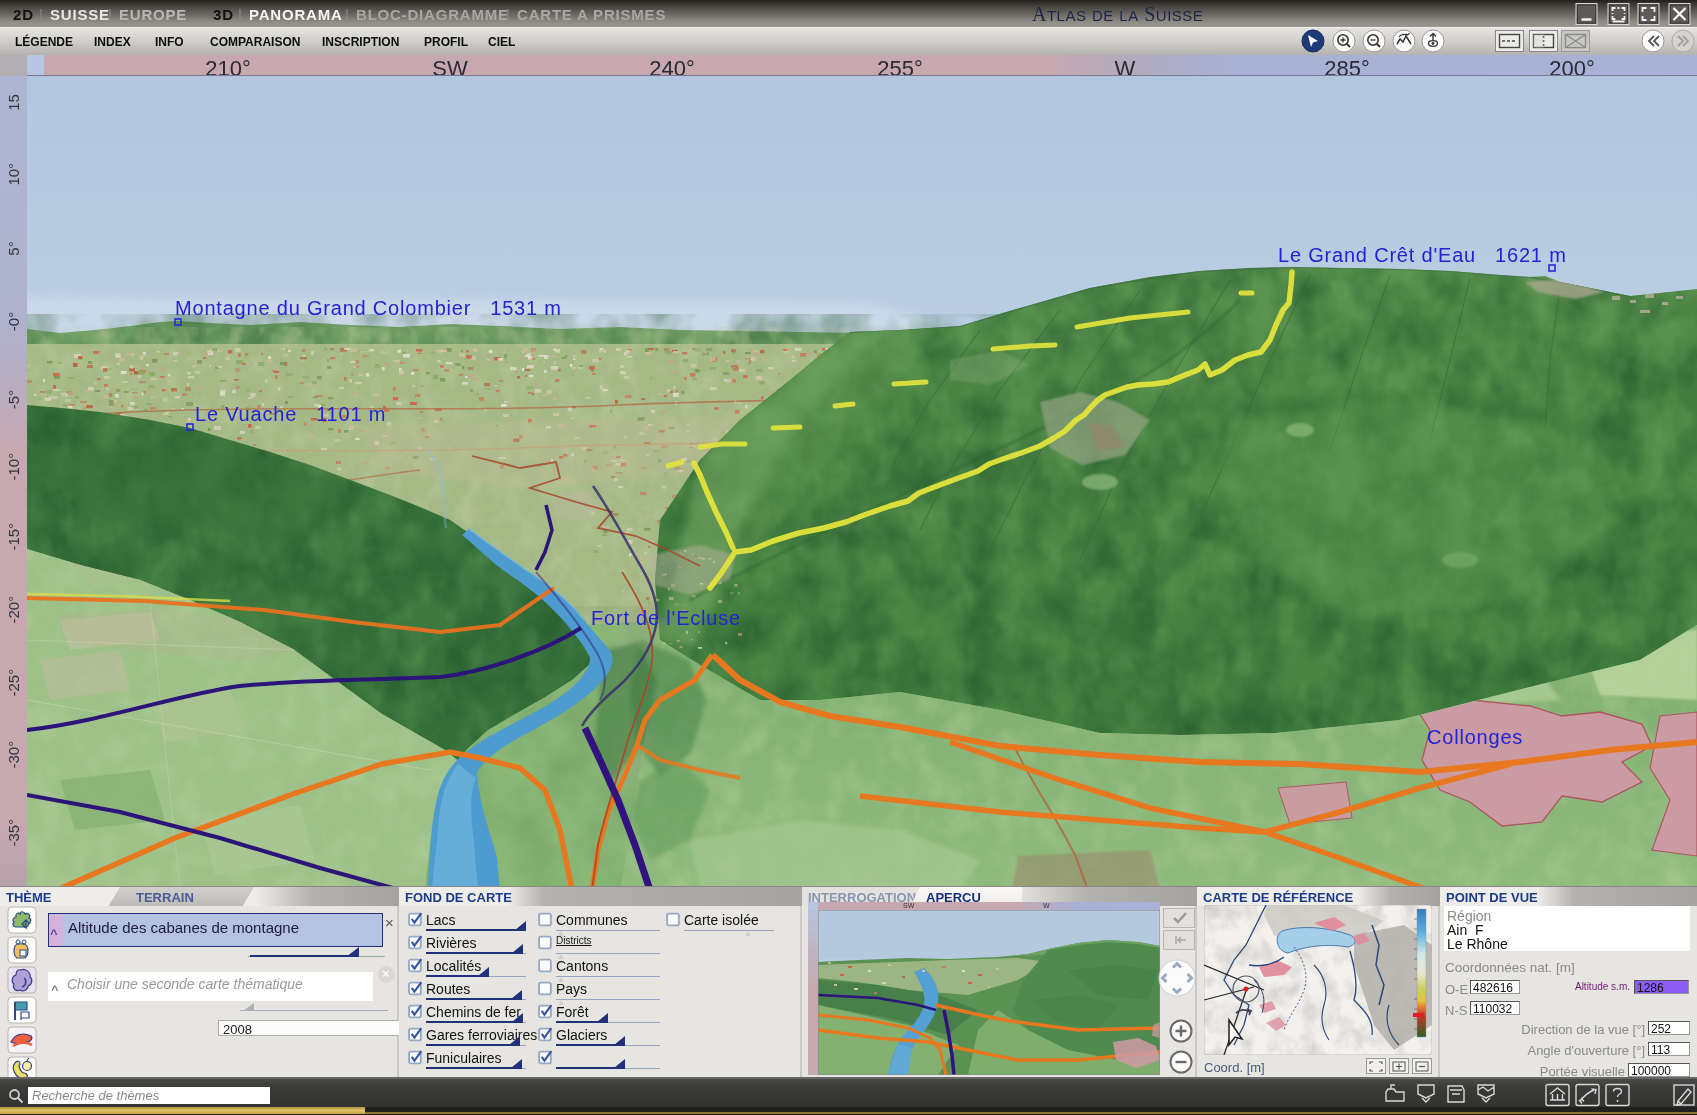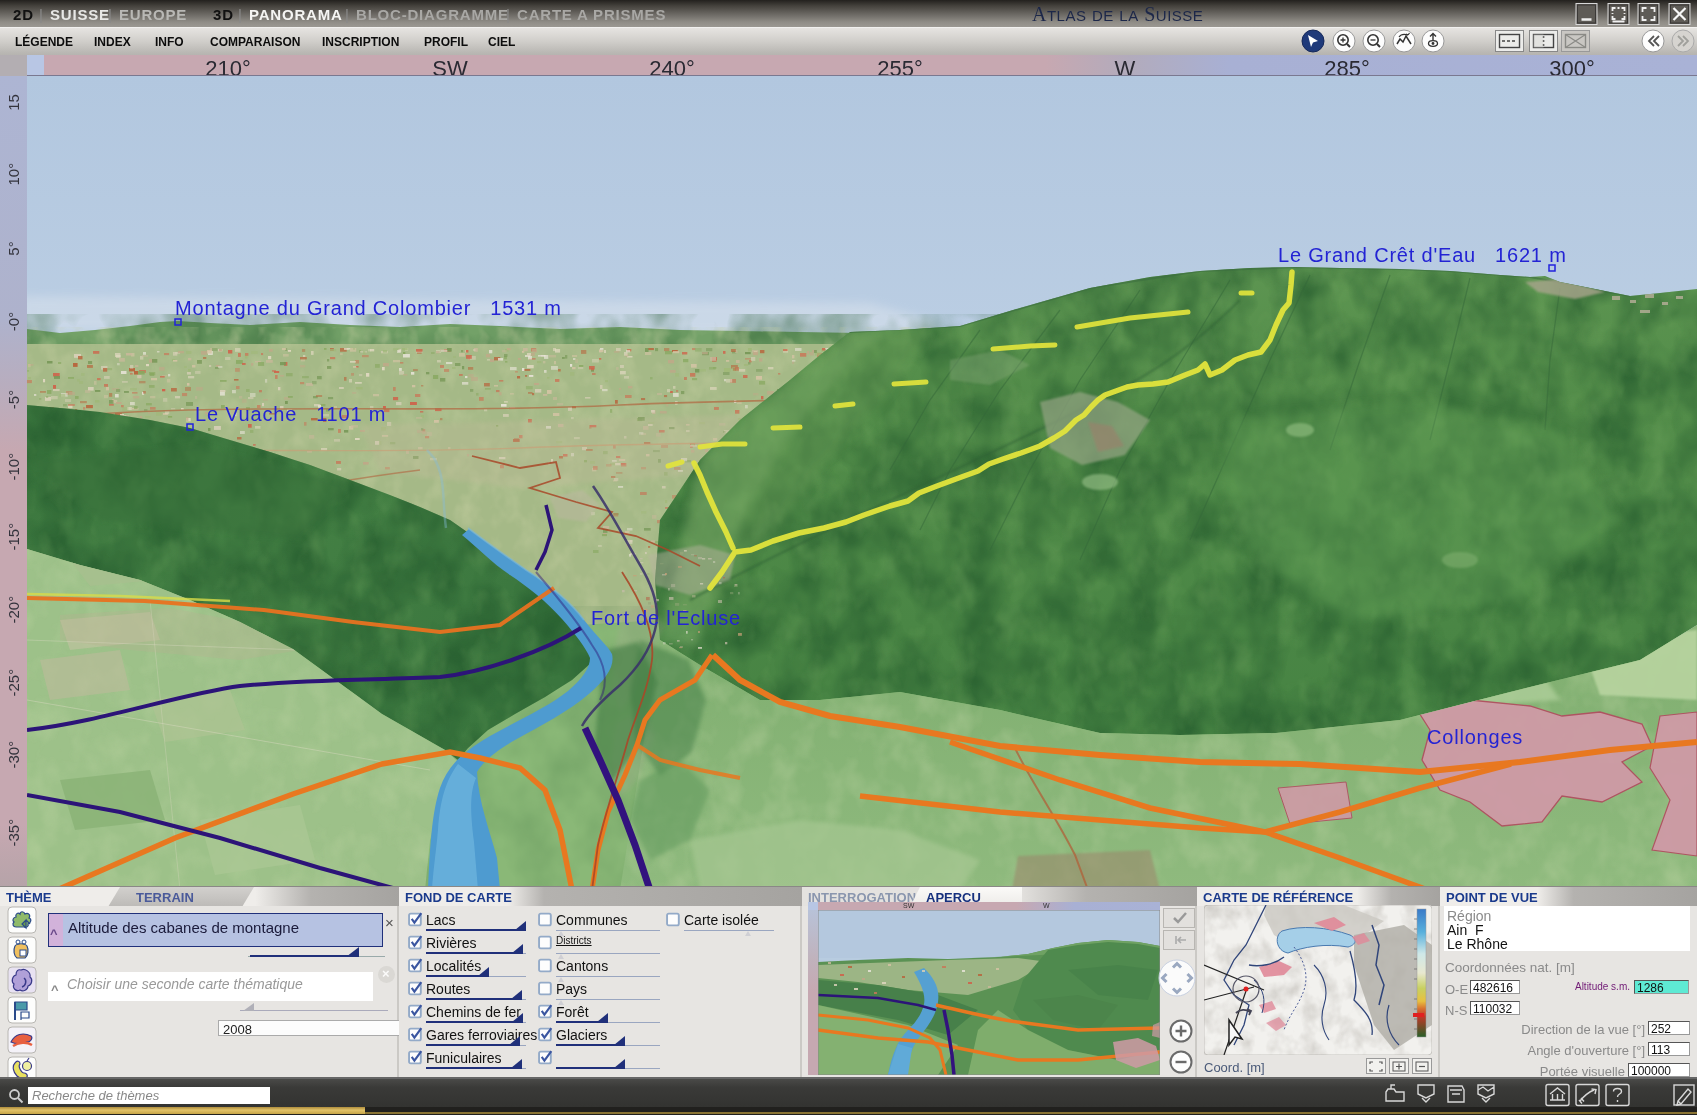--- a/index.html
+++ b/index.html
@@ -1559,21 +1559,21 @@
 
 <div style="position:absolute;left:0;top:55px;width:27px;height:21px;background:#b3aeb2;"></div>
 <div style="position:absolute;left:27px;top:55px;width:1670px;height:21px;background:linear-gradient(to right,#c7a8b1 0%,#c7a8b1 61%,#b2abbc 66%,#a8b0d4 72%,#a9b2d6 100%);font-size:22px;color:#2a2a33;">
 <div style="position:absolute;left:0;top:0;width:17px;height:21px;background:#b8c6e4;"></div>
 <span style="position:absolute;left:201px;top:1px;transform:translateX(-50%);">210°</span>
       <span style="position:absolute;left:423px;top:1px;transform:translateX(-50%);">SW</span>
       <span style="position:absolute;left:645px;top:1px;transform:translateX(-50%);">240°</span>
       <span style="position:absolute;left:873px;top:1px;transform:translateX(-50%);">255°</span>
       <span style="position:absolute;left:1098px;top:1px;transform:translateX(-50%);">W</span>
       <span style="position:absolute;left:1320px;top:1px;transform:translateX(-50%);">285°</span>
-      <span style="position:absolute;left:1545px;top:1px;transform:translateX(-50%);">300°</span>
+      <span style="position:absolute;left:1545px;top:1px;transform:translateX(-50%);">200°</span>
 <div style="position:absolute;left:0;bottom:0;width:100%;height:1px;background:#7a7890;"></div>
 </div>
 
 <div style="position:absolute;left:0;top:76px;width:27px;height:814px;background:linear-gradient(to bottom,#adb5d3 0%,#aeb2cc 30%,#b8adbe 38%,#c6a8b1 46%,#c6a8b1 92%,#b5a3a8 100%);font-size:15px;color:#33333c;overflow:hidden;">
 <span style="position:absolute;left:3px;top:8px;transform:rotate(-90deg) translateX(-50%);transform-origin:center;display:block;width:20px;text-align:center;">15</span>
       <span style="position:absolute;left:3px;top:81px;transform:rotate(-90deg) translateX(-50%);transform-origin:center;display:block;width:20px;text-align:center;">10°</span>
       <span style="position:absolute;left:3px;top:154px;transform:rotate(-90deg) translateX(-50%);transform-origin:center;display:block;width:20px;text-align:center;">5°</span>
       <span style="position:absolute;left:3px;top:227px;transform:rotate(-90deg) translateX(-50%);transform-origin:center;display:block;width:20px;text-align:center;">-0°</span>
       <span style="position:absolute;left:3px;top:305px;transform:rotate(-90deg) translateX(-50%);transform-origin:center;display:block;width:20px;text-align:center;">-5°</span>
       <span style="position:absolute;left:3px;top:376px;transform:rotate(-90deg) translateX(-50%);transform-origin:center;display:block;width:20px;text-align:center;">-10°</span>
@@ -1907,21 +1907,21 @@
 <div style="position:absolute;left:1444px;top:906px;width:246px;height:45px;background:#fff;"></div>
 <span style="position:absolute;left:1447px;top:908px;font-size:14px;color:#8a8a8a;">Région</span>
 <span style="position:absolute;left:1447px;top:922px;font-size:14px;color:#111;">Ain&nbsp;&nbsp;F</span>
 <span style="position:absolute;left:1447px;top:936px;font-size:14px;color:#111;">Le Rhône</span>
 <span style="position:absolute;left:1445px;top:960px;font-size:13.5px;color:#8a8a8a;">Coordonnées nat. [m]</span>
 <span style="position:absolute;left:1445px;top:982px;font-size:13px;color:#8a8a8a;">O-E</span>
 <div style="position:absolute;left:1470px;top:980px;width:50px;height:14px;background:#fff;border:1px solid #999;border-top-color:#555;border-left-color:#555;box-sizing:border-box;">
       <span style="position:absolute;left:2px;top:0px;font-size:12px;color:#111;white-space:nowrap;">482616</span>
     </div>
 <div style="position:absolute;left:1530px;top:981px;width:100px;text-align:right;font-size:10px;color:#701a75;">Altitude s.m.</div>
-<div style="position:absolute;left:1634px;top:980px;width:55px;height:14px;background:#5eead4;border:1px solid #999;border-top-color:#555;border-left-color:#555;box-sizing:border-box;">
+<div style="position:absolute;left:1634px;top:980px;width:55px;height:14px;background:#8b5cf6;border:1px solid #999;border-top-color:#555;border-left-color:#555;box-sizing:border-box;">
       <span style="position:absolute;left:2px;top:0px;font-size:12px;color:#111;white-space:nowrap;">1286</span>
     </div>
 <span style="position:absolute;left:1445px;top:1003px;font-size:13px;color:#8a8a8a;">N-S</span>
 <div style="position:absolute;left:1470px;top:1001px;width:50px;height:14px;background:#fff;border:1px solid #999;border-top-color:#555;border-left-color:#555;box-sizing:border-box;">
       <span style="position:absolute;left:2px;top:0px;font-size:12px;color:#111;white-space:nowrap;">110032</span>
     </div>
 <div style="position:absolute;left:1500px;top:1022px;width:145px;text-align:right;font-size:13px;color:#8a8a8a;">Direction de la vue [°]</div>
 <div style="position:absolute;left:1648px;top:1021px;width:42px;height:14px;background:#fff;border:1px solid #999;border-top-color:#555;border-left-color:#555;box-sizing:border-box;">
       <span style="position:absolute;left:2px;top:0px;font-size:12px;color:#111;white-space:nowrap;">252</span>
     </div>

